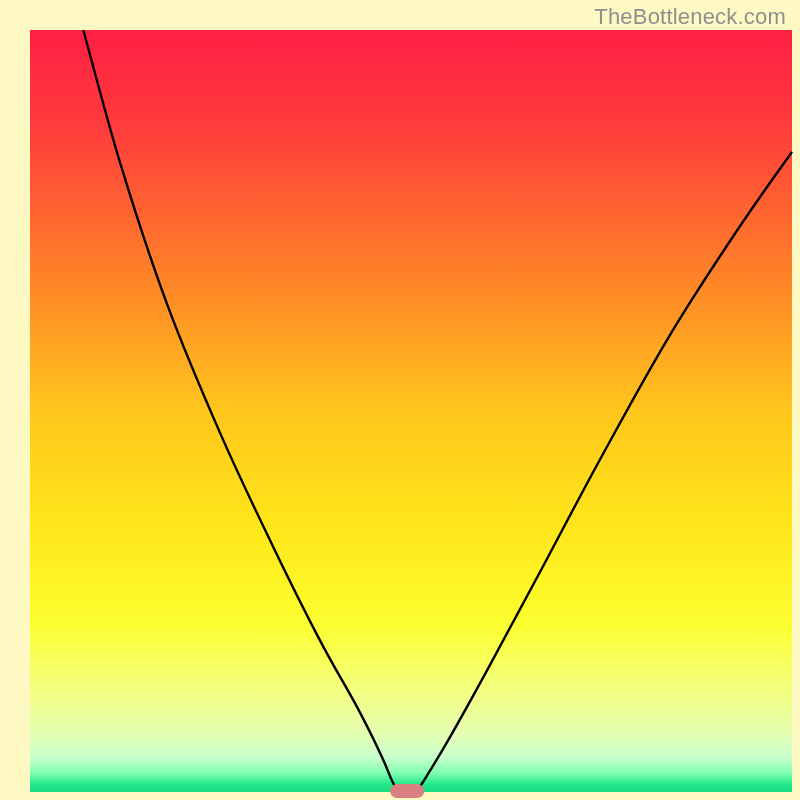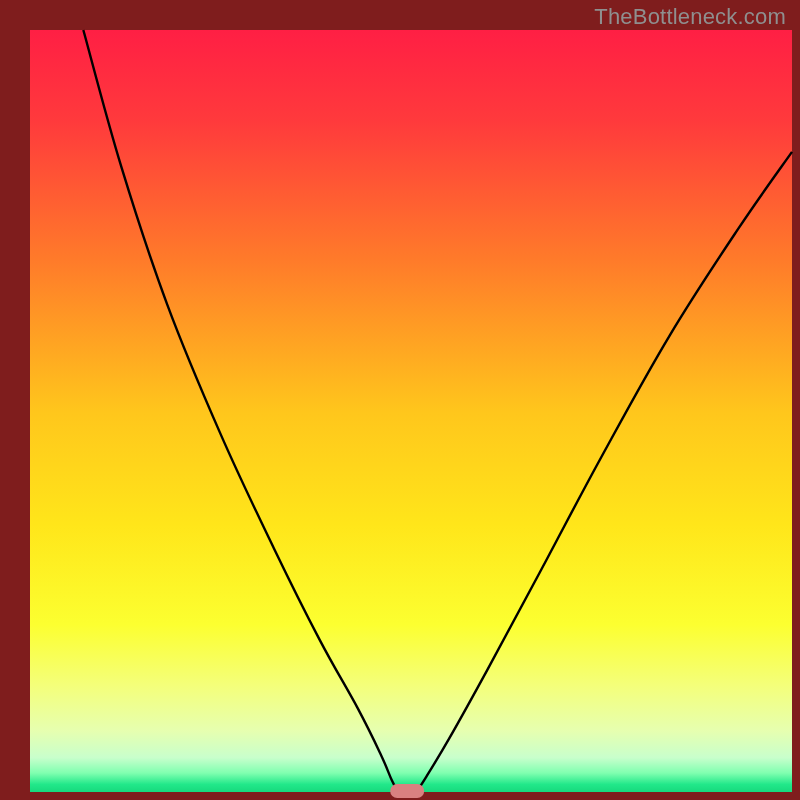--- a/index.html
+++ b/index.html
@@ -9,21 +9,21 @@
     height: 800px;
     background: #000;
     overflow: hidden;
   }
   .frame {
     position: absolute;
     left: 0;
     top: 0;
     width: 800px;
     height: 800px;
-    background: #7f1d1d;
+    background: #fef9c3;
     text-align: center;
   }
   .watermark {
     position: absolute;
     top: 4px;
     right: 14px;
     font-family: Arial, Helvetica, sans-serif;
     font-size: 22px;
     color: #8f8f8f;
     letter-spacing: 0.2px;

